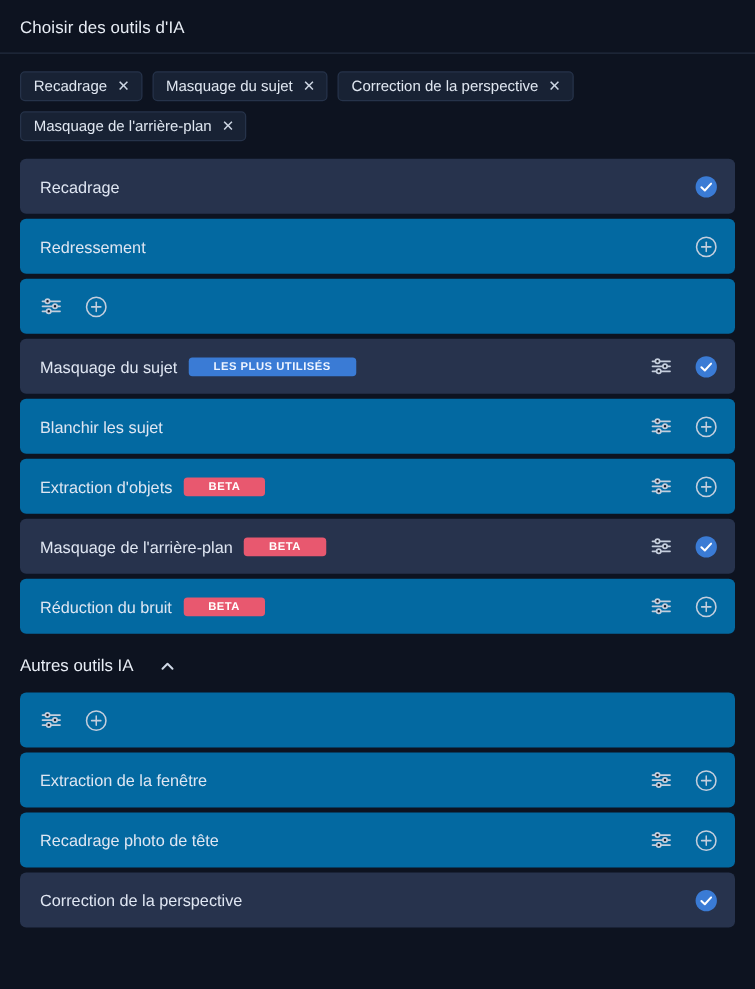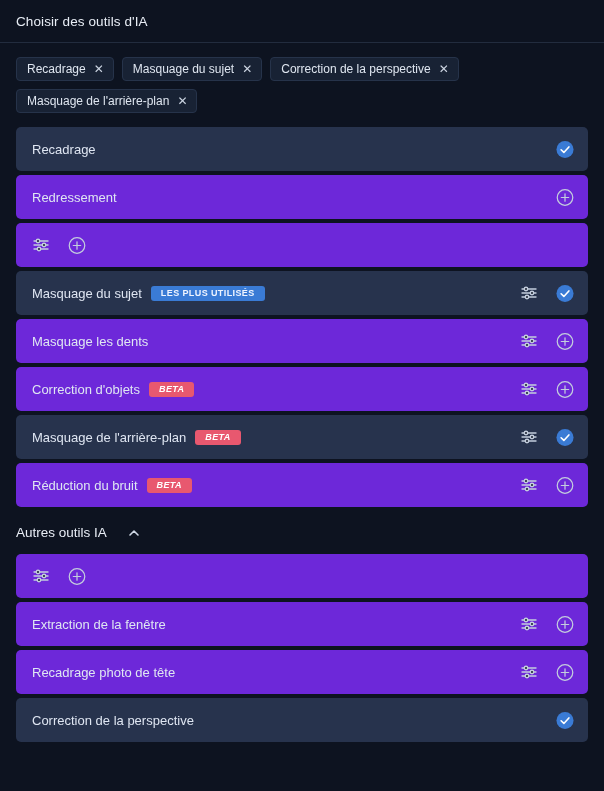--- a/index.html
+++ b/index.html
@@ -66,21 +66,21 @@
   
   .list {
     padding: 4px 16px 0 16px;
     display: flex;
     flex-direction: column;
     gap: 4px;
   }
   .row {
     height: 44px;
     border-radius: 5px;
-    background: #6d28d9;
+    background: #0369a1;
     display: flex;
     align-items: center;
     padding: 0 14px 0 16px;
     box-sizing: border-box;
   }
   .row.selected {
     background: #27334d;
   }
   .row-label {
     font-size: 13px;
@@ -96,33 +96,32 @@
   }
   .row-right {
     display: flex;
     align-items: center;
     gap: 18px;
   }
   .badge {
     font-size: 9px;
     font-weight: bold;
     letter-spacing: 0.4px;
-    padding: 3px 10px;
+    padding: 3px 20px;
     border-radius: 3px;
     line-height: 1;
     white-space: nowrap;
   }
   .badge-popular {
     background: #3a7bd5;
     color: #eef4ff;
   }
   .badge-beta {
     background: #e8586f;
     color: #fff;
-    font-style: italic;
   }
   
   .icon {
     display: inline-flex;
     align-items: center;
     justify-content: center;
     width: 18px;
     height: 18px;
     cursor: pointer;
   }
@@ -248,45 +247,45 @@
           <span class="icon check-icon">
             <svg width="19" height="19" viewBox="0 0 19 19">
               <circle cx="9.5" cy="9.5" r="9" fill="#3a7bd5"></circle>
               <polyline points="5.4,9.8 8.3,12.6 13.6,6.8" fill="none" stroke="#ffffff" stroke-width="1.7" stroke-linecap="round" stroke-linejoin="round"></polyline>
             </svg>
           </span>
         </div>
       </div>
       <div class="row">
         <div class="row-left">
-          <span class="row-label">Masquage les dents</span>
-        </div>
-        <div class="row-right">
-          <span class="icon sliders-icon">
-            <svg width="18" height="18" viewBox="0 0 18 18" fill="none" stroke-width="1.4" stroke-linecap="round">
-              <line x1="2" y1="5" x2="16" y2="5"></line>
-              <line x1="2" y1="9" x2="16" y2="9"></line>
-              <line x1="2" y1="13" x2="16" y2="13"></line>
-              <circle cx="6" cy="5" r="1.7" fill="#161e2d"></circle>
-              <circle cx="12" cy="9" r="1.7" fill="#161e2d"></circle>
-              <circle cx="7" cy="13" r="1.7" fill="#161e2d"></circle>
-            </svg>
-          </span>
-          <span class="icon plus-icon">
-            <svg width="19" height="19" viewBox="0 0 19 19" fill="none" stroke-width="1.3" stroke-linecap="round">
-              <circle cx="9.5" cy="9.5" r="8.2"></circle>
-              <line x1="9.5" y1="5.6" x2="9.5" y2="13.4"></line>
-              <line x1="5.6" y1="9.5" x2="13.4" y2="9.5"></line>
-            </svg>
-          </span>
-        </div>
-      </div>
-      <div class="row">
-        <div class="row-left">
-          <span class="row-label">Correction d'objets</span>
+          <span class="row-label">Blanchir les sujet</span>
+        </div>
+        <div class="row-right">
+          <span class="icon sliders-icon">
+            <svg width="18" height="18" viewBox="0 0 18 18" fill="none" stroke-width="1.4" stroke-linecap="round">
+              <line x1="2" y1="5" x2="16" y2="5"></line>
+              <line x1="2" y1="9" x2="16" y2="9"></line>
+              <line x1="2" y1="13" x2="16" y2="13"></line>
+              <circle cx="6" cy="5" r="1.7" fill="#161e2d"></circle>
+              <circle cx="12" cy="9" r="1.7" fill="#161e2d"></circle>
+              <circle cx="7" cy="13" r="1.7" fill="#161e2d"></circle>
+            </svg>
+          </span>
+          <span class="icon plus-icon">
+            <svg width="19" height="19" viewBox="0 0 19 19" fill="none" stroke-width="1.3" stroke-linecap="round">
+              <circle cx="9.5" cy="9.5" r="8.2"></circle>
+              <line x1="9.5" y1="5.6" x2="9.5" y2="13.4"></line>
+              <line x1="5.6" y1="9.5" x2="13.4" y2="9.5"></line>
+            </svg>
+          </span>
+        </div>
+      </div>
+      <div class="row">
+        <div class="row-left">
+          <span class="row-label">Extraction d'objets</span>
           <span class="badge badge-beta">BETA</span>
         </div>
         <div class="row-right">
           <span class="icon sliders-icon">
             <svg width="18" height="18" viewBox="0 0 18 18" fill="none" stroke-width="1.4" stroke-linecap="round">
               <line x1="2" y1="5" x2="16" y2="5"></line>
               <line x1="2" y1="9" x2="16" y2="9"></line>
               <line x1="2" y1="13" x2="16" y2="13"></line>
               <circle cx="6" cy="5" r="1.7" fill="#161e2d"></circle>
               <circle cx="12" cy="9" r="1.7" fill="#161e2d"></circle>

